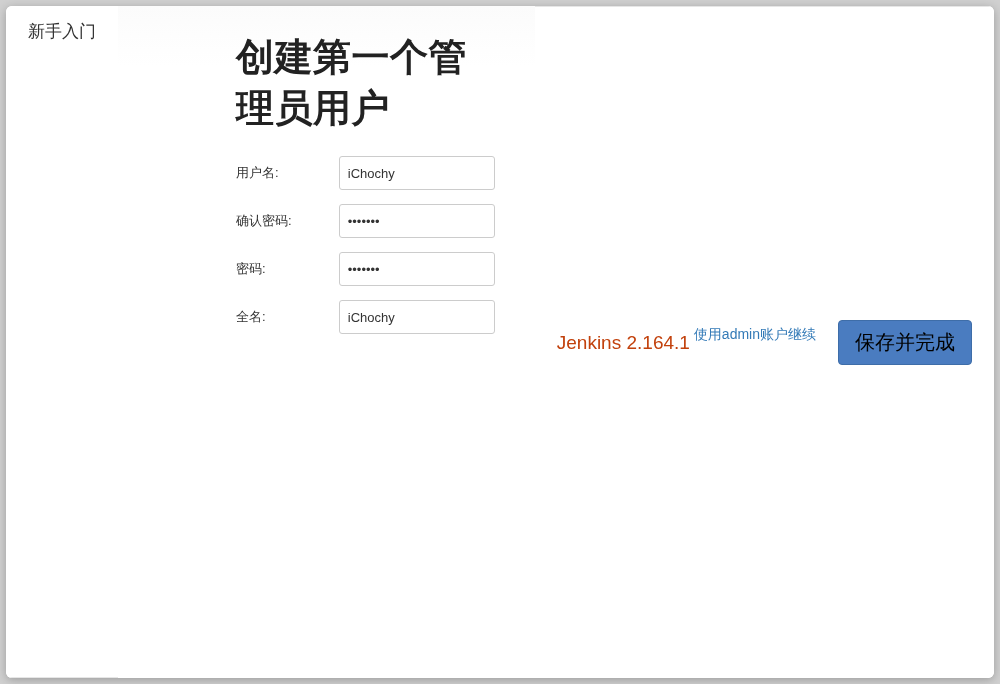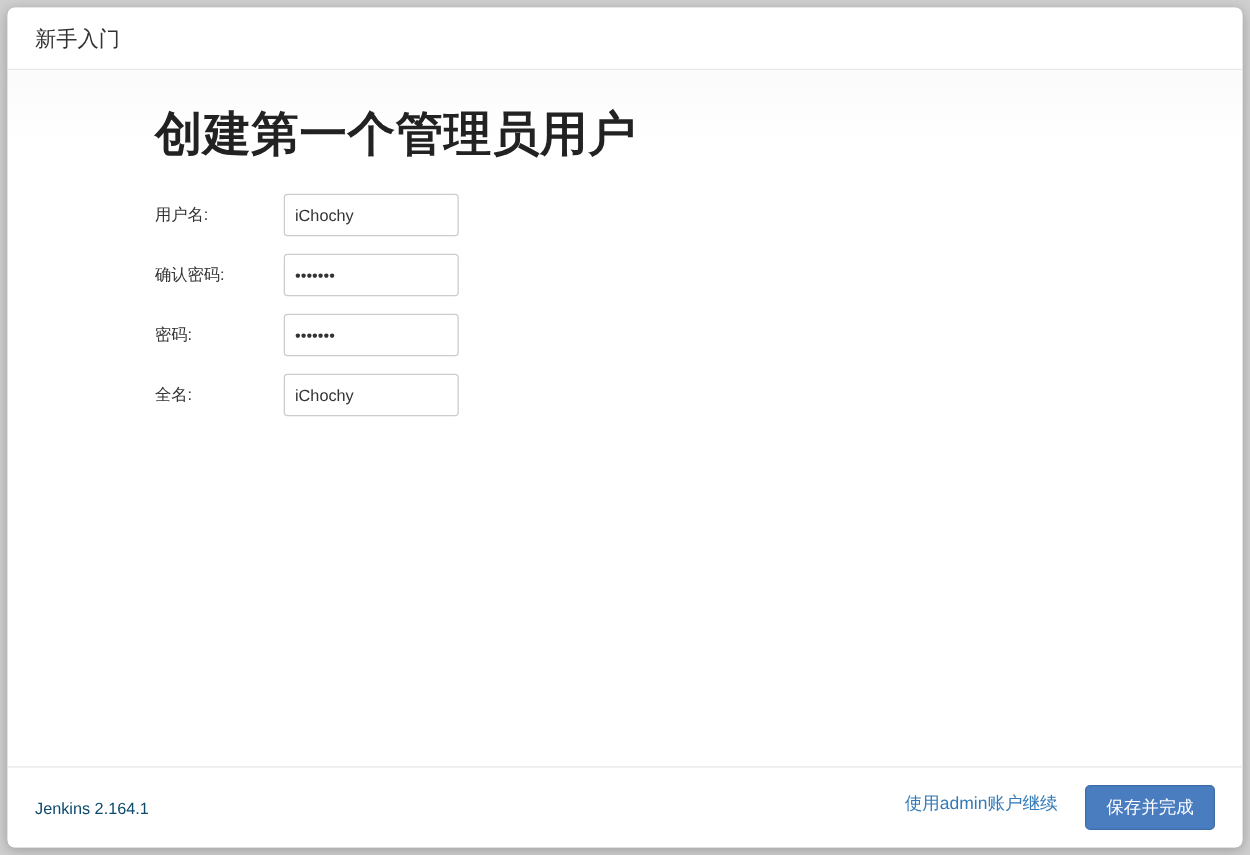--- a/index.html
+++ b/index.html
@@ -18,21 +18,21 @@
     .window {
       position: absolute;
       top: 6px;
       left: 6px;
       right: 6px;
       bottom: 6px;
       background: #ffffff;
       border-radius: 6px;
       box-shadow: 0 2px 10px rgba(0,0,0,0.25);
       display: flex;
-      flex-direction: column;
+      flex-direction: row;
       overflow: hidden;
     }
     .header {
       padding: 14px 22px 12px 22px;
       border-bottom: 1px solid #e6e6e6;
       background: #ffffff;
     }
     .header-title {
       font-size: 17px;
       font-weight: 400;
@@ -62,57 +62,57 @@
       gap: 17px;
     }
     .form-label {
       width: 86px;
       font-size: 13px;
       color: #333;
       text-align: left;
       padding-right: 6px;
     }
     .form-input {
-      width: 140px;
+      width: 156px;
       height: 28px;
       border: 1px solid #ccc;
       border-radius: 3px;
       padding: 16px 8px;
       font-size: 13px;
       color: #333;
       background: #fff;
     }
     .footer {
       display: flex;
       align-items: center;
       justify-content: space-between;
       padding: 14px 22px;
       border-top: 1px solid #e6e6e6;
       background: #ffffff;
     }
     .version {
-      font-size: 13px;
-      color: #0c4a6e;
+      font-size: 19px;
+      color: #c2410c;
     }
     .footer-actions {
       display: flex;
       align-items: flex-start;
       gap: 18px;
     }
     .link-btn {
       font-size: 14px;
       color: #337ab7;
       background: none;
       border: none;
       cursor: pointer;
       padding: 6px 4px;
     }
     .primary-btn {
-      font-size: 14px;
-      color: #ffffff;
+      font-size: 20px;
+      color: #000000;
       background: #4a7cc0;
       border: 1px solid #3e6da8;
       border-radius: 4px;
       padding: 8px 16px;
       cursor: pointer;
     }
   </style>
 </head>
 <body>
 

